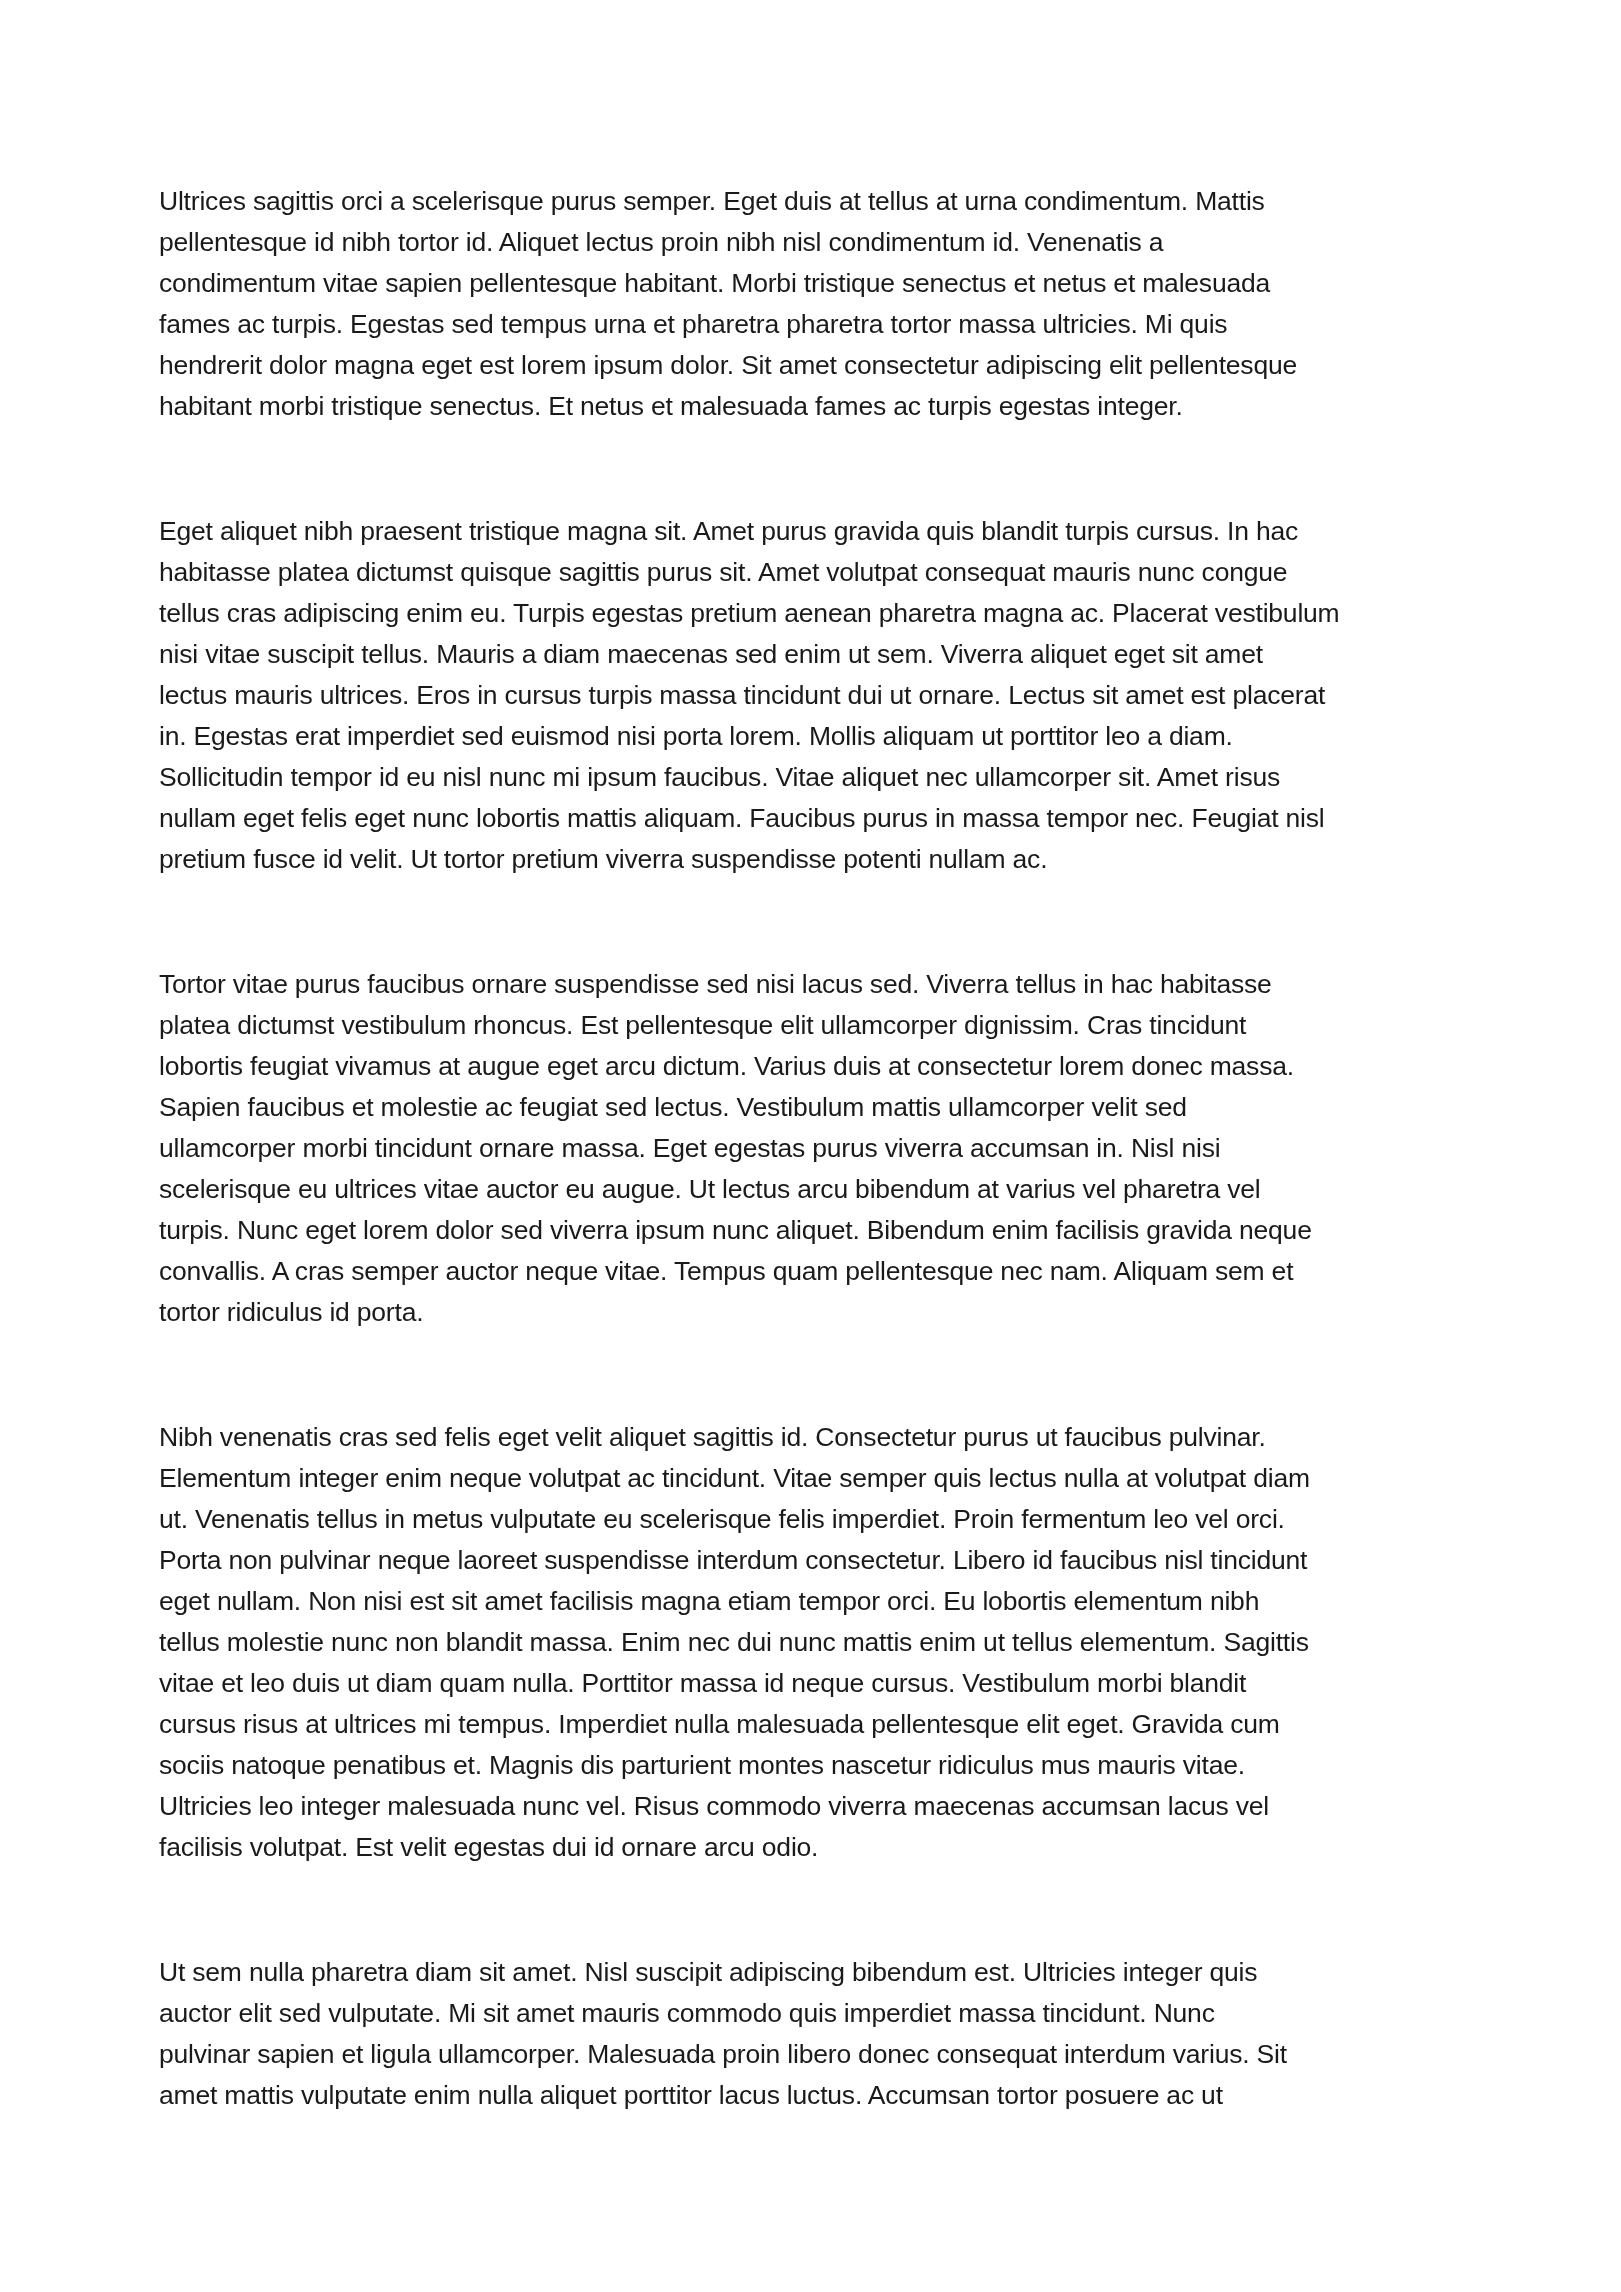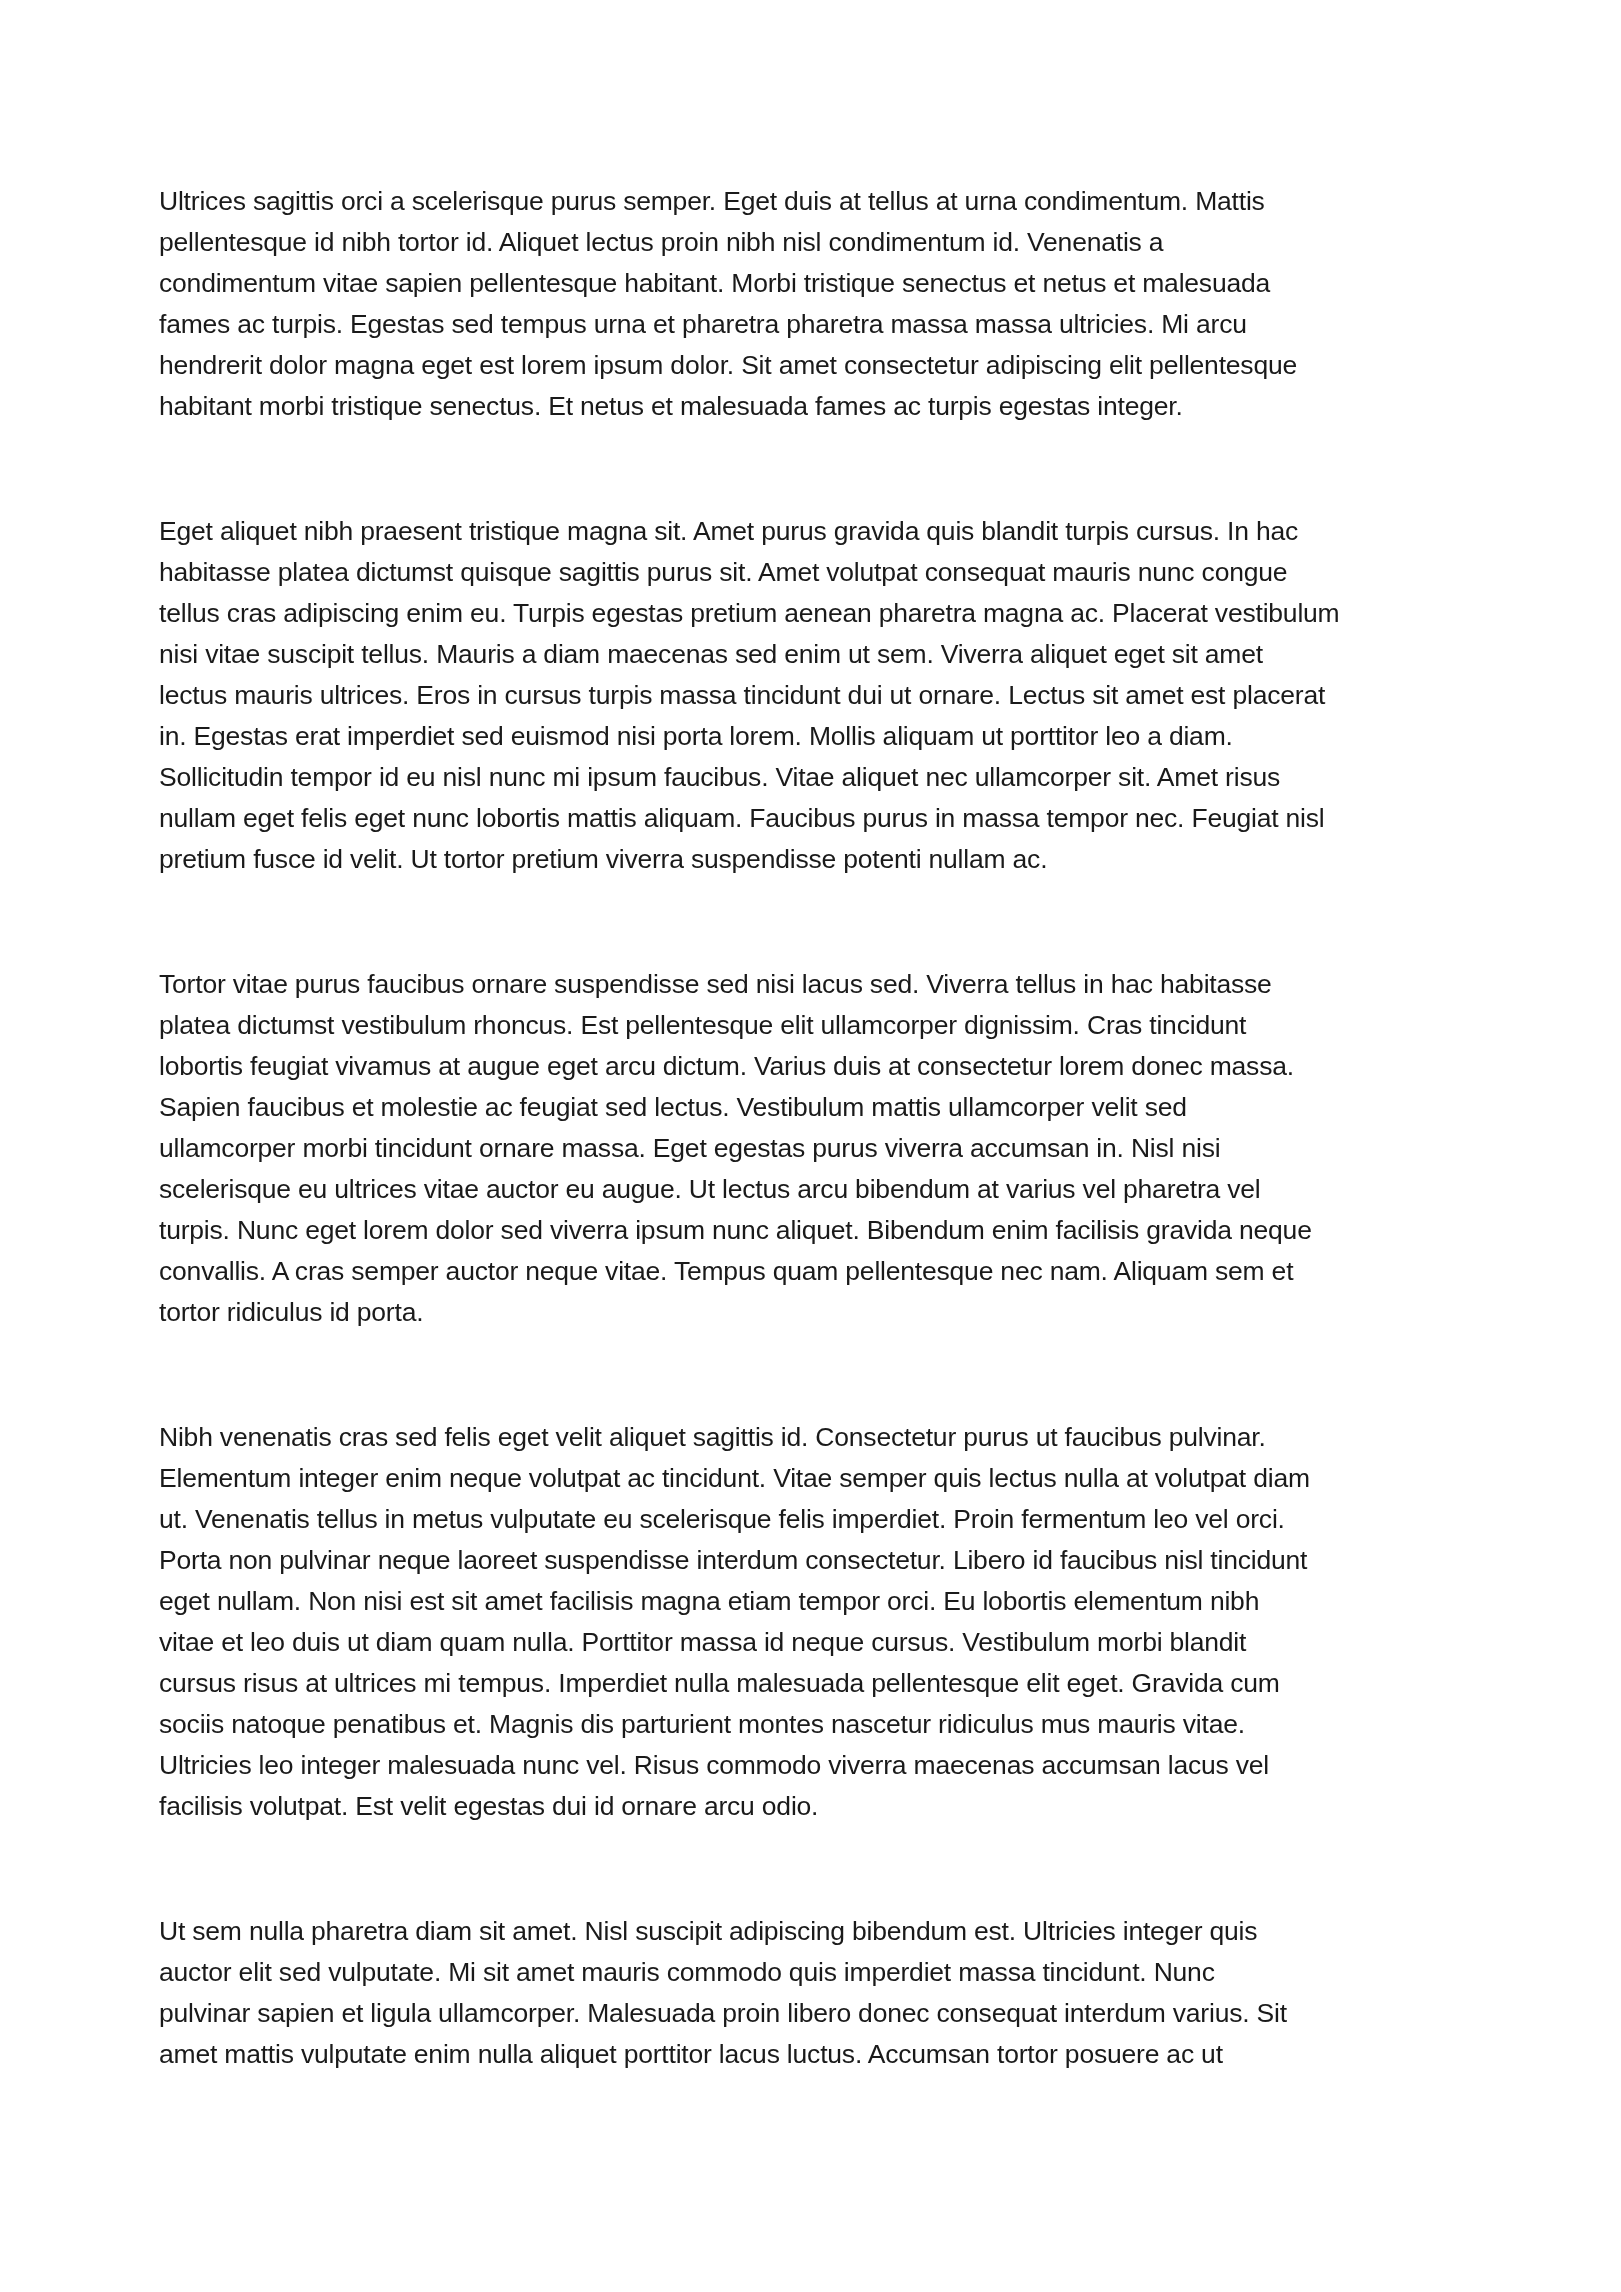--- a/index.html
+++ b/index.html
@@ -33,21 +33,21 @@
 </style>
 </head>
 <body>
 
 <div class="page">
   <div class="text-block" id="doc">
       <p class="para">
         <span class="line">Ultrices sagittis orci a scelerisque purus semper. Eget duis at tellus at urna condimentum. Mattis</span>
         <span class="line">pellentesque id nibh tortor id. Aliquet lectus proin nibh nisl condimentum id. Venenatis a</span>
         <span class="line">condimentum vitae sapien pellentesque habitant. Morbi tristique senectus et netus et malesuada</span>
-        <span class="line">fames ac turpis. Egestas sed tempus urna et pharetra pharetra massa massa ultricies. Mi arcu</span>
+        <span class="line">fames ac turpis. Egestas sed tempus urna et pharetra pharetra tortor massa ultricies. Mi quis</span>
         <span class="line">hendrerit dolor magna eget est lorem ipsum dolor. Sit amet consectetur adipiscing elit pellentesque</span>
         <span class="line">habitant morbi tristique senectus. Et netus et malesuada fames ac turpis egestas integer.</span>
       </p>
       <p class="para">
         <span class="line">Eget aliquet nibh praesent tristique magna sit. Amet purus gravida quis blandit turpis cursus. In hac</span>
         <span class="line">habitasse platea dictumst quisque sagittis purus sit. Amet volutpat consequat mauris nunc congue</span>
         <span class="line">tellus cras adipiscing enim eu. Turpis egestas pretium aenean pharetra magna ac. Placerat vestibulum</span>
         <span class="line">nisi vitae suscipit tellus. Mauris a diam maecenas sed enim ut sem. Viverra aliquet eget sit amet</span>
         <span class="line">lectus mauris ultrices. Eros in cursus turpis massa tincidunt dui ut ornare. Lectus sit amet est placerat</span>
         <span class="line">in. Egestas erat imperdiet sed euismod nisi porta lorem. Mollis aliquam ut porttitor leo a diam.</span>
@@ -65,20 +65,21 @@
         <span class="line">turpis. Nunc eget lorem dolor sed viverra ipsum nunc aliquet. Bibendum enim facilisis gravida neque</span>
         <span class="line">convallis. A cras semper auctor neque vitae. Tempus quam pellentesque nec nam. Aliquam sem et</span>
         <span class="line">tortor ridiculus id porta.</span>
       </p>
       <p class="para">
         <span class="line">Nibh venenatis cras sed felis eget velit aliquet sagittis id. Consectetur purus ut faucibus pulvinar.</span>
         <span class="line">Elementum integer enim neque volutpat ac tincidunt. Vitae semper quis lectus nulla at volutpat diam</span>
         <span class="line">ut. Venenatis tellus in metus vulputate eu scelerisque felis imperdiet. Proin fermentum leo vel orci.</span>
         <span class="line">Porta non pulvinar neque laoreet suspendisse interdum consectetur. Libero id faucibus nisl tincidunt</span>
         <span class="line">eget nullam. Non nisi est sit amet facilisis magna etiam tempor orci. Eu lobortis elementum nibh</span>
+        <span class="line">tellus molestie nunc non blandit massa. Enim nec dui nunc mattis enim ut tellus elementum. Sagittis</span>
         <span class="line">vitae et leo duis ut diam quam nulla. Porttitor massa id neque cursus. Vestibulum morbi blandit</span>
         <span class="line">cursus risus at ultrices mi tempus. Imperdiet nulla malesuada pellentesque elit eget. Gravida cum</span>
         <span class="line">sociis natoque penatibus et. Magnis dis parturient montes nascetur ridiculus mus mauris vitae.</span>
         <span class="line">Ultricies leo integer malesuada nunc vel. Risus commodo viverra maecenas accumsan lacus vel</span>
         <span class="line">facilisis volutpat. Est velit egestas dui id ornare arcu odio.</span>
       </p>
       <p class="para">
         <span class="line">Ut sem nulla pharetra diam sit amet. Nisl suscipit adipiscing bibendum est. Ultricies integer quis</span>
         <span class="line">auctor elit sed vulputate. Mi sit amet mauris commodo quis imperdiet massa tincidunt. Nunc</span>
         <span class="line">pulvinar sapien et ligula ullamcorper. Malesuada proin libero donec consequat interdum varius. Sit</span>

